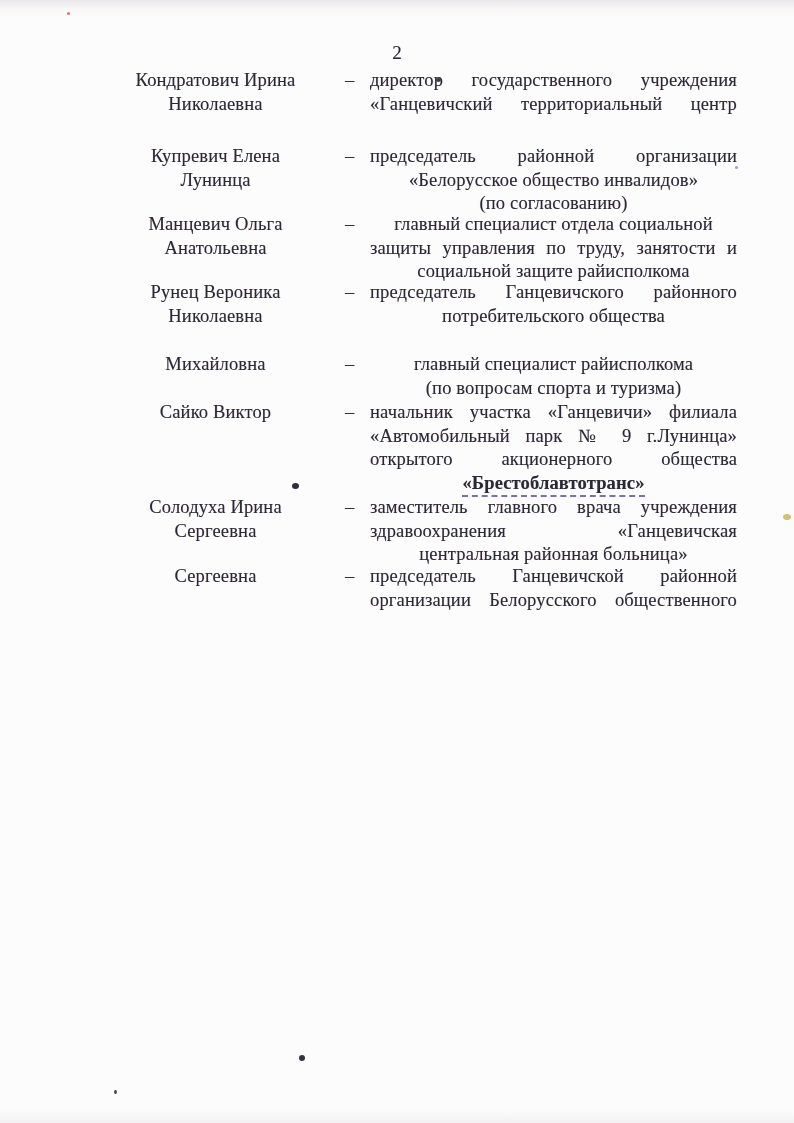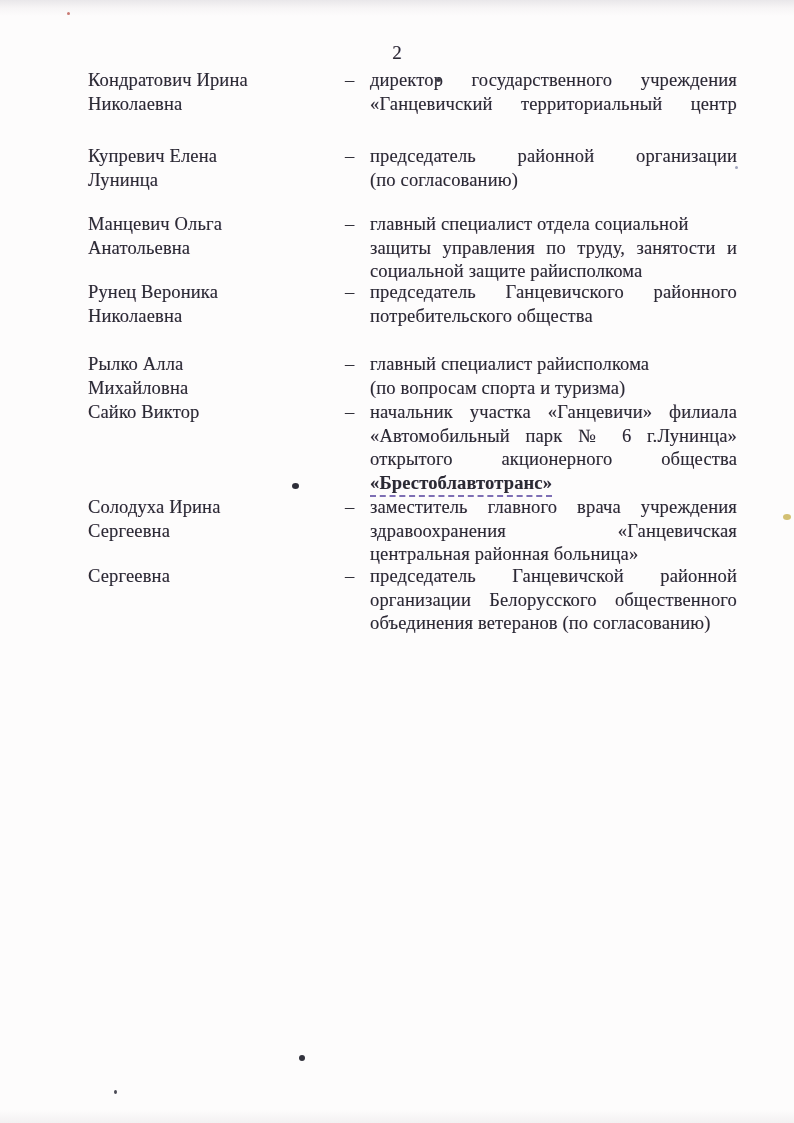--- a/index.html
+++ b/index.html
@@ -19,21 +19,21 @@
     position:absolute;top:42px;left:0;width:794px;
     text-align:center;
     font-size:19px;line-height:22px;
   }
   .entry{position:absolute;left:0;width:794px;font-size:18.5px;line-height:23.5px;}
   .name-col{position:absolute;left:88px;top:0;width:255px;white-space:nowrap;}
   .dash-col{position:absolute;left:345px;top:0;width:24px;}
   .pos-col{position:absolute;left:370px;top:0;width:367px;}
   .pline{width:367px;}
   .pline.j{text-align:justify;text-align-last:justify;}
-  .nline,.pline{letter-spacing:0.15px;}
+  .nline,.pline{letter-spacing:0.15px;text-align:center;}
   
   .entry,.page-number{
     text-shadow:0.4px 0 0.6px rgba(70,70,150,0.25), -0.4px 0 0.6px rgba(170,80,80,0.18);
   }
   .dunder{
     display:inline-block;
     border-bottom:2px dashed rgba(125,110,180,0.85);
     padding-bottom:0px;
     font-weight:bold;
   }
@@ -59,20 +59,21 @@
   </div>
 
   <div class="entry" style="top:145px">
     <div class="name-col">
       <div class="nline">Купревич Елена</div>
       <div class="nline">Лунинца</div>
     </div>
     <div class="dash-col">–</div>
     <div class="pos-col">
       <div class="pline j">председатель районной организации</div>
+      <div class="pline">«Белорусское общество инвалидов»</div>
       <div class="pline">(по согласованию)</div>
     </div>
   </div>
 
   <div class="entry" style="top:213px">
     <div class="name-col">
       <div class="nline">Манцевич Ольга</div>
       <div class="nline">Анатольевна</div>
     </div>
     <div class="dash-col">–</div>
@@ -90,38 +91,37 @@
     </div>
     <div class="dash-col">–</div>
     <div class="pos-col">
       <div class="pline j">председатель Ганцевичского районного</div>
       <div class="pline">потребительского общества</div>
     </div>
   </div>
 
   <div class="entry" style="top:353px">
     <div class="name-col">
-      <div class="nline">Рылко Алла</div>
       <div class="nline">Михайловна</div>
     </div>
     <div class="dash-col">–</div>
     <div class="pos-col">
       <div class="pline">главный специалист райисполкома</div>
       <div class="pline">(по вопросам спорта и туризма)</div>
     </div>
   </div>
 
   <div class="entry" style="top:401px">
     <div class="name-col">
       <div class="nline">Сайко Виктор</div>
     </div>
     <div class="dash-col">–</div>
     <div class="pos-col">
       <div class="pline j">начальник участка «Ганцевичи» филиала</div>
-      <div class="pline j">«Автомобильный парк № 6 г.Лунинца»</div>
+      <div class="pline j">«Автомобильный парк № 9 г.Лунинца»</div>
       <div class="pline j">открытого акционерного общества</div>
       <div class="pline"><span class="dunder" style="border-bottom-color: rgb(125, 110, 180);">«Брестоблавтотранс»</span></div>
     </div>
   </div>
 
   <div class="entry" style="top:496px">
     <div class="name-col">
       <div class="nline">Солодуха Ирина</div>
       <div class="nline">Сергеевна</div>
     </div>
@@ -134,21 +134,20 @@
   </div>
 
   <div class="entry" style="top:565px">
     <div class="name-col">
       <div class="nline">Сергеевна</div>
     </div>
     <div class="dash-col">–</div>
     <div class="pos-col">
       <div class="pline j">председатель Ганцевичской районной</div>
       <div class="pline j">организации Белорусского общественного</div>
-      <div class="pline">объединения ветеранов (по согласованию)</div>
     </div>
   </div>
 
   <div id="speck-layer">
       <div class="speck" style="left: 436px; top: 78px; width: 5px; height: 4px; background: rgb(60, 60, 70);"></div>
       <div class="speck" style="left: 292px; top: 483px; width: 7px; height: 6px; background: rgb(46, 46, 56);"></div>
       <div class="speck" style="left: 783px; top: 514px; width: 8px; height: 6px; background: rgb(211, 192, 115);"></div>
       <div class="speck" style="left: 299px; top: 1055px; width: 6px; height: 6px; background: rgb(51, 51, 61);"></div>
       <div class="speck" style="left: 114px; top: 1090px; width: 3px; height: 4px; background: rgb(74, 74, 85);"></div>
       <div class="speck" style="left: 67px; top: 12px; width: 3px; height: 3px; background: rgb(201, 122, 116);"></div>

